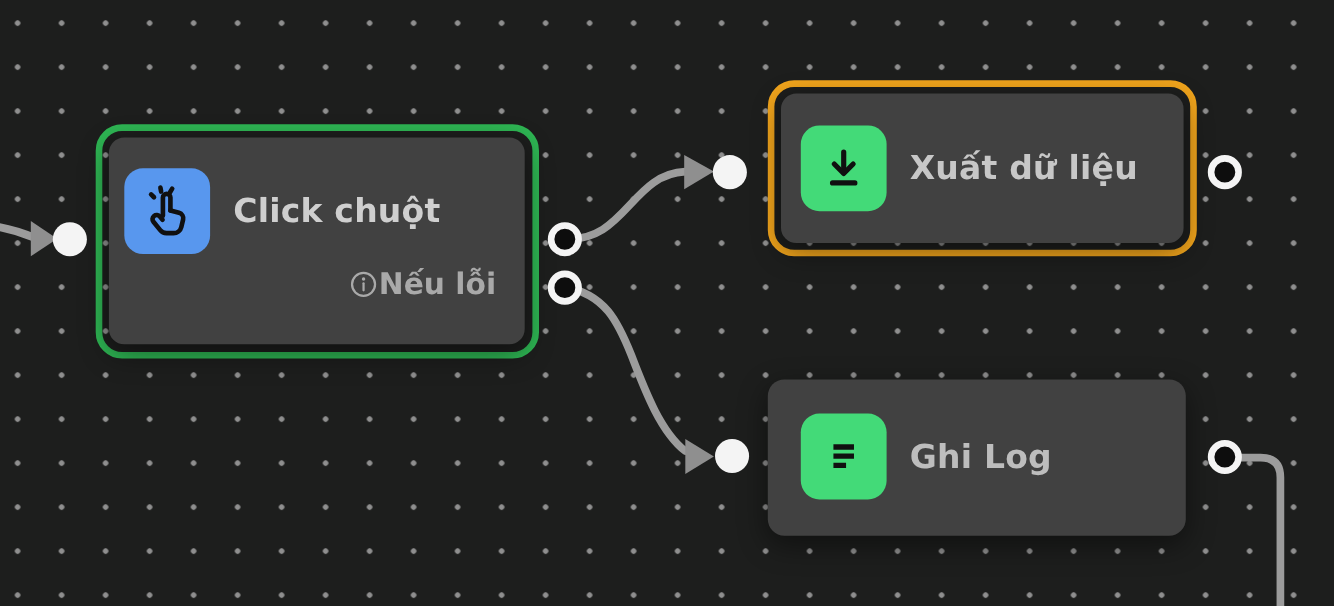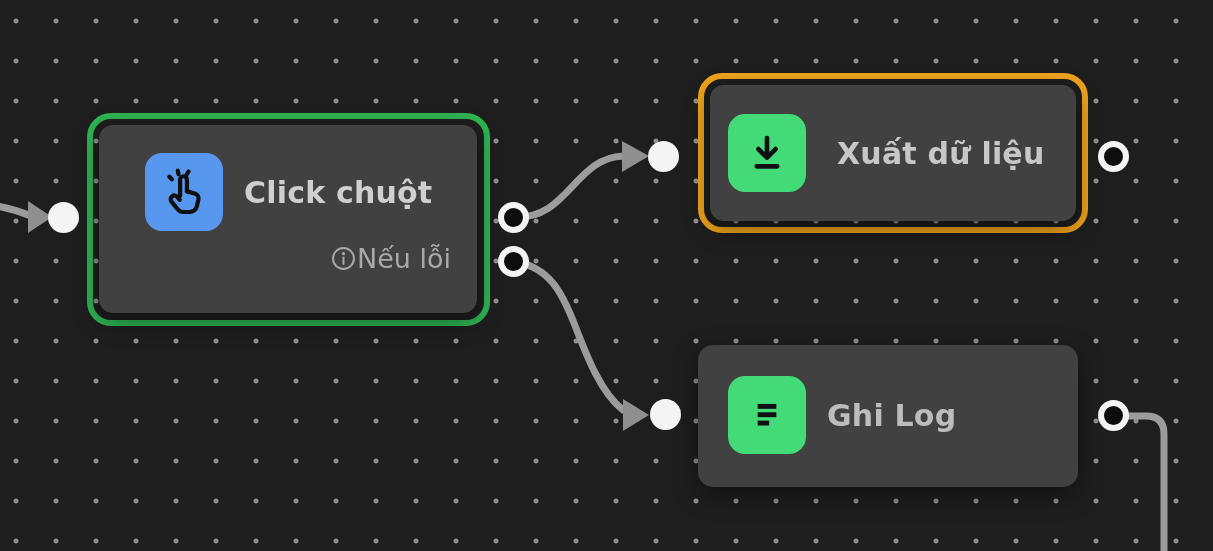--- a/index.html
+++ b/index.html
@@ -23,35 +23,35 @@
   .ring-2{left:698px;top:73px;width:390px;height:160px;}
 
   
   .node{position:absolute;background:#414141;border-radius:14px;z-index:3;
         box-shadow:0 8px 26px rgba(0,0,0,.45);}
   .node-1{left:99px;top:125px;width:378px;height:188px;}
   .node-2{left:710px;top:85px;width:366px;height:136px;}
   .node-3{left:698px;top:345px;width:380px;height:142px;border-radius:15px;}
 
   .row{position:absolute;display:flex;align-items:center;}
-  .node-1 .row{left:46px;top:28px;}
-  .node-2 .row{left:18px;top:29px;gap:10px;}
+  .node-1 .row{left:14px;top:28px;}
+  .node-2 .row{left:18px;top:29px;}
   .node-3 .row{left:30px;top:31px;}
 
   .icon-box{width:78px;height:78px;border-radius:17px;display:flex;
             align-items:center;justify-content:center;flex:0 0 auto;}
   .icon-box svg{display:block;}
 
   .node-label{margin-left:21px;font-size:30px;font-weight:700;color:#cfcfcf;
               letter-spacing:.2px;white-space:nowrap;}
   .node-2 .node-label{color:#c7c7c7;}
   .node-3 .node-label{color:#bdbdbd;}
 
   .error-row{position:absolute;right:26px;top:118px;display:flex;align-items:center;
-             color:#a9a9a9;font-size:27px;white-space:nowrap;}
+             color:#a9a9a9;font-size:27px;white-space:nowrap;font-weight:bold;}
   .error-row svg{display:block;}
 
   
   .port{position:absolute;border-radius:50%;z-index:4;box-sizing:border-box;}
   .port-in{width:31px;height:31px;background:#f4f4f4;}
   .port-out{width:31px;height:31px;background:#0d0d0d;border:6px solid #f4f4f4;}
 </style>
 </head>
 <body>
 

